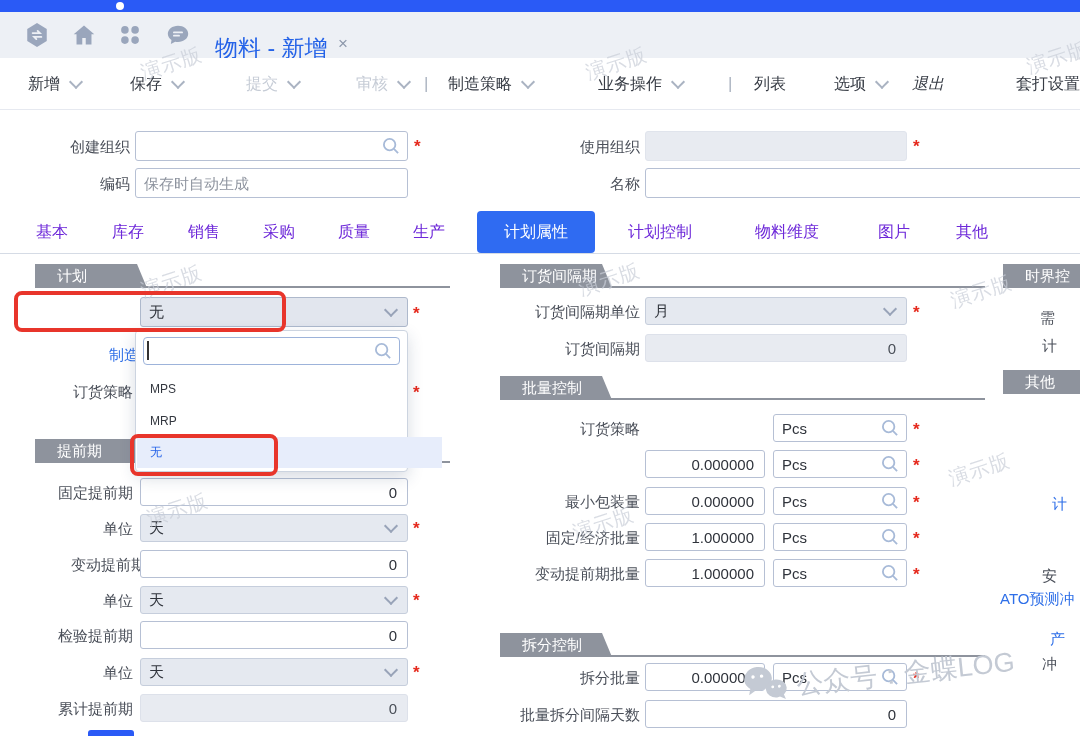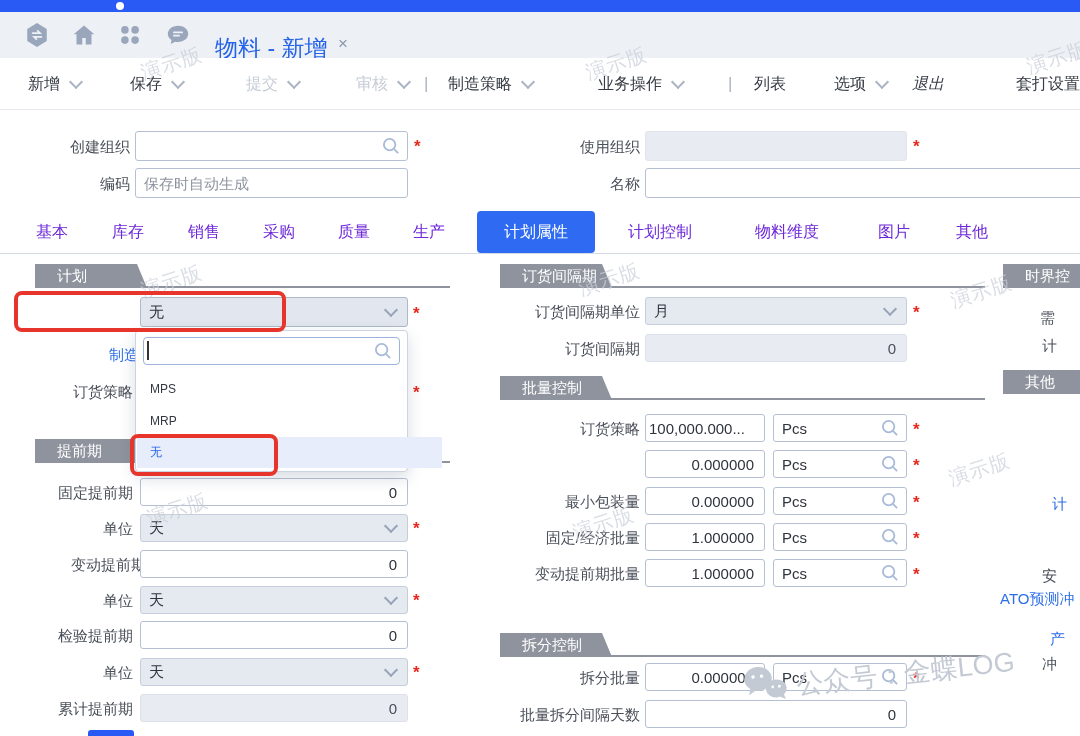--- a/index.html
+++ b/index.html
@@ -262,23 +262,20 @@
 
   <div class="flabel" style="left:470px;top:334px;width:170px;">订货间隔期</div>
   <div class="ctrl num gray" style="left:645px;top:334px;width:262px;">
       <span>0</span>
     </div>
 
   <div class="sect-tab" style="left:500px;top:376px;width:112px;">批量控制</div>
   <div class="sect-line" style="left:500px;top:398px;width:485px;"></div>
 
   <div class="flabel" style="left:470px;top:414px;width:170px;">订货策略</div>
-  <div class="ctrl" style="left:645px;top:414px;width:120px;padding-left:3px;overflow:hidden;">
-      <span>100,000.000...</span>
-    </div>
   <div class="ctrl" style="left:773px;top:414px;width:134px;padding-left:8px;">
       <span>Pcs</span>
     <span class="mag" style="right:6px;top:3px;"><svg viewBox="0 0 22 22" width="20" height="20" fill="none" stroke="#a7bad8" stroke-width="2">
           <circle cx="9.5" cy="9.5" r="6.3"></circle>
           <path d="m14.2 14.2 4.6 4.6"></path>
         </svg></span>
     </div>
   <div class="star" style="left:913px;top:416px;">*</div>
 
   <div class="ctrl num" style="left:645px;top:450px;width:120px;">

